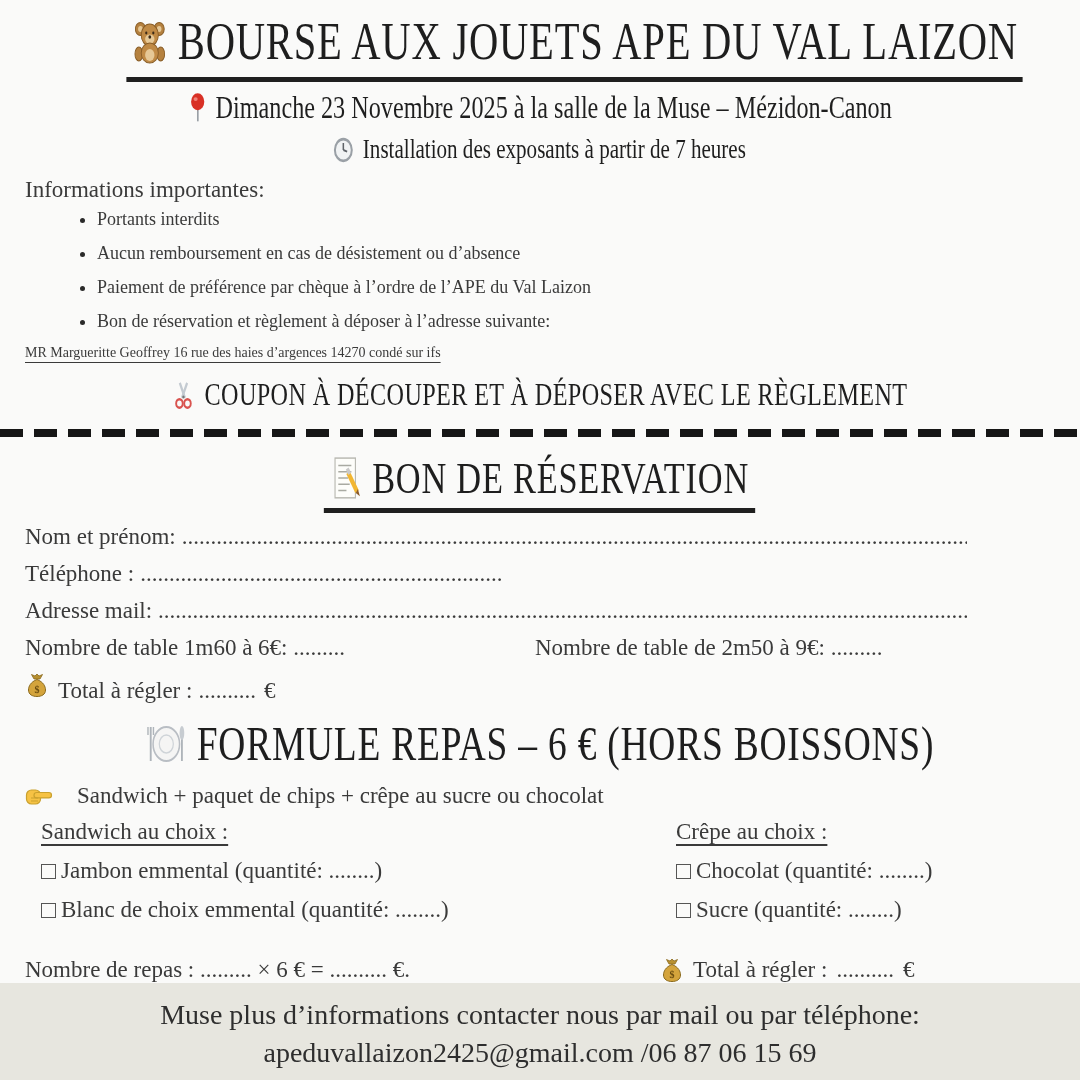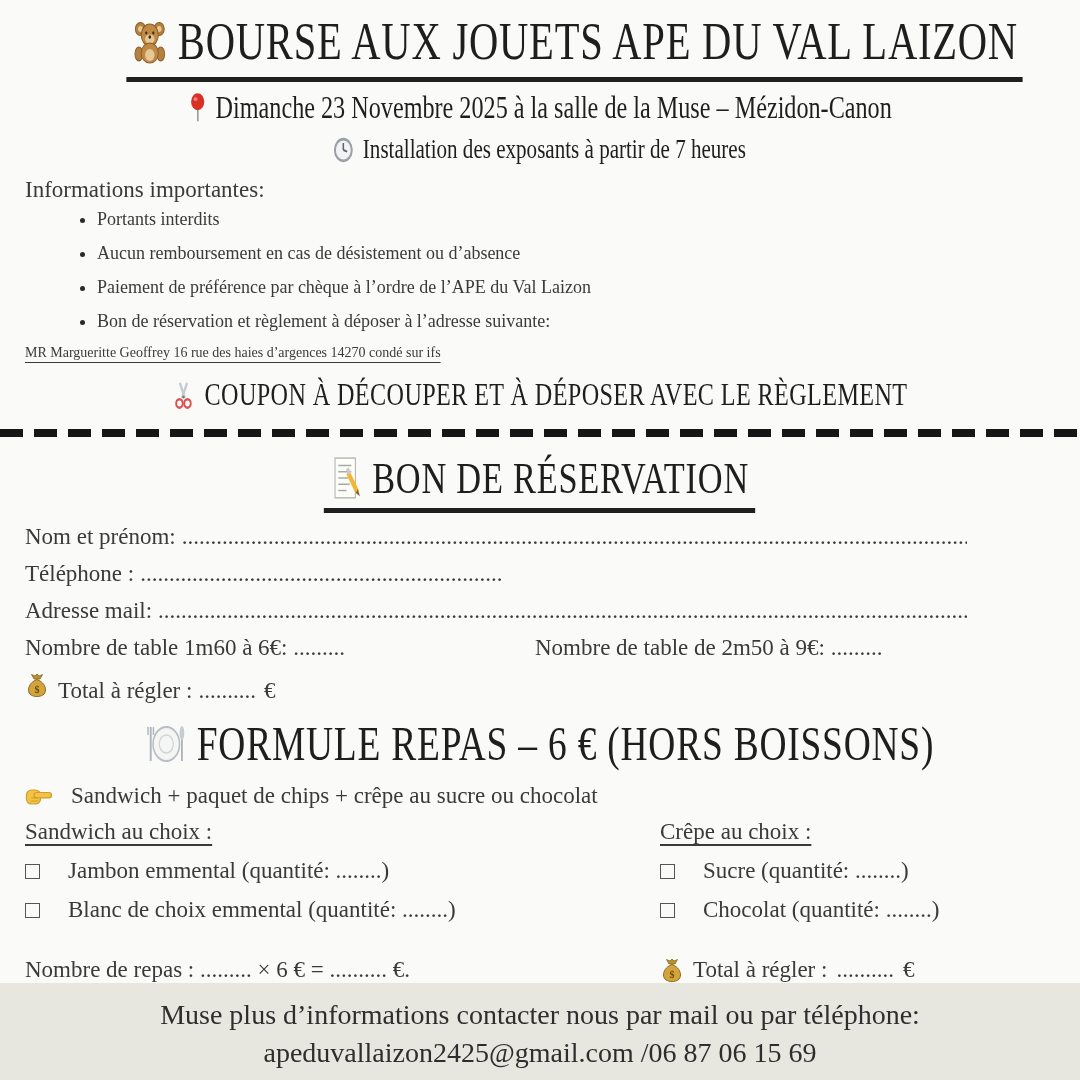--- a/index.html
+++ b/index.html
@@ -47,25 +47,25 @@
   }
 
   .form-row { display: flex; align-items: baseline; font-size: 23px; margin-top: 11px; white-space: nowrap; }
   .form-row .label { flex: none; }
   .dots-fill { flex: 1 1 auto; overflow: hidden; margin-right: 88px; margin-left: 6px; }
   .dots-phone { width: 362px; overflow: hidden; display: inline-block; margin-left: 6px; vertical-align: bottom; }
   .two-col { display: flex; }
   .two-col .col-left { width: 510px; flex: none; }
   .icon-gap { margin-right: 9px; display: inline-flex; vertical-align: -3px; }
 
-  .meal-desc { font-size: 23px; margin-top: 12px; display: flex; align-items: center; gap: 18px; }
-  .choice-grid { display: flex; margin-top: 10px; }
+  .meal-desc { font-size: 23px; margin-top: 12px; display: flex; align-items: center; gap: 24px; }
+  .choice-grid { display: flex; margin-top: 10px; margin-left: 16px; }
   .choice-col-left { width: 635px; flex: none; }
   .choice-heading { font-size: 23px; text-decoration: underline; text-underline-offset: 5px; }
-  .option-row { font-size: 23px; margin-top: 13px; display: flex; align-items: center; gap: 28px; }
+  .option-row { font-size: 23px; margin-top: 13px; display: flex; align-items: center; gap: 5px; }
   .checkbox { width: 15px; height: 15px; border: 1.7px solid #555; flex: none; background: transparent; }
   .totals-row { display: flex; font-size: 23px; margin-top: 34px; align-items: center; }
   .totals-row .col-left { width: 635px; flex: none; }
   .inline-ic { display: inline-flex; align-items: center; gap: 9px; }
 
   .footer {
     margin-top: auto;
     background: #e7e6df;
     min-height: 92px;
     padding: 10px 20px 12px 20px;
@@ -249,25 +249,25 @@
       </div>
       <div class="option-row">
         <span class="checkbox"></span>
         <span>Blanc de choix emmental (quantité: ........)</span>
       </div>
     </div>
     <div>
       <div class="choice-heading">Crêpe au choix :</div>
       <div class="option-row">
         <span class="checkbox"></span>
+        <span>Chocolat (quantité: ........)</span>
+      </div>
+      <div class="option-row">
+        <span class="checkbox"></span>
         <span>Sucre (quantité: ........)</span>
-      </div>
-      <div class="option-row">
-        <span class="checkbox"></span>
-        <span>Chocolat (quantité: ........)</span>
       </div>
     </div>
   </div>
 
   <div class="totals-row">
     <span class="col-left">Nombre de repas : ......... × 6 € = .......... €.</span>
     <span class="inline-ic">
       <span class="icon">
         <svg width="24" height="26" viewBox="0 0 24 26">
           <path d="M9 7 L15 7 L17.5 2.5 L14 4 L12 2 L10 4 L6.5 2.5 Z" fill="#b8902f" stroke="#8a6a1e" stroke-width="0.8"></path>

